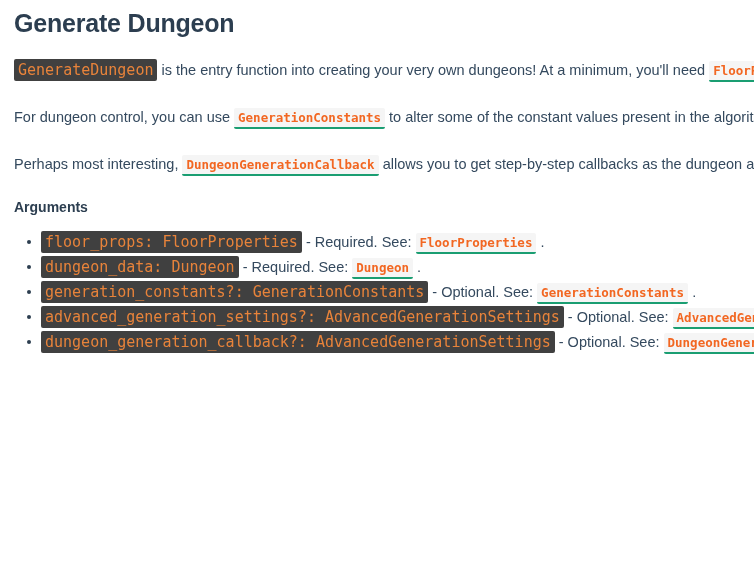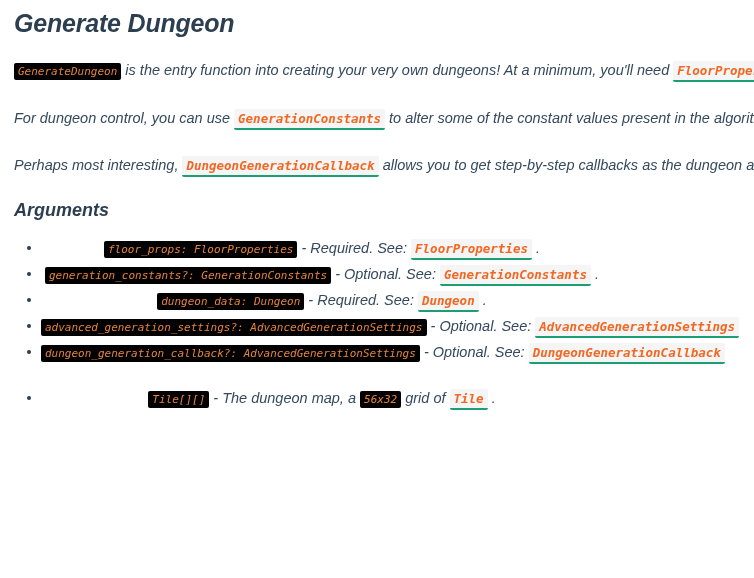--- a/index.html
+++ b/index.html
@@ -12,21 +12,20 @@
     height: 578px;
     overflow: hidden;
     font-family: "Liberation Sans", sans-serif;
     color: #34495e;
     -webkit-font-smoothing: antialiased;
   }
   .page {
     padding: 0 14px;
     box-sizing: border-box;
     width: 617px;
-    font-style: italic;
   }
 
   h1.page-title {
     font-family: "Liberation Sans", sans-serif;
     font-size: 25px;
     font-weight: bold;
     color: #2c3e50;
     margin: 8px 0 20px 0;
     letter-spacing: -0.2px;
     line-height: 1.2;
@@ -34,58 +33,57 @@
 
   p.para {
     font-size: 14.5px;
     line-height: 25px;
     margin: 0 0 22px 0;
     color: #34495e;
     text-align: left;
   }
 
   h2.section-title {
-    font-size: 18px;
+    font-size: 14px;
     font-weight: bold;
     color: #2c3e50;
     margin: 0 0 14px 0;
     line-height: 1.2;
   }
 
   ul.item-list {
     list-style: none;
     margin: 0 0 20px 0;
     padding: 0;
   }
   ul.item-list > li {
     position: relative;
     padding-left: 27px;
     font-size: 14.5px;
     line-height: 24px;
     color: #34495e;
     margin-bottom: 0px;
     white-space: nowrap;
-    text-align: center;
   }
   ul.item-list > li::before {
     content: "";
     position: absolute;
     left: 13px;
     top: 10px;
     width: 4px;
     height: 4px;
     border-radius: 50%;
     background: #2c3e50;
   }
 
   code.code {
     font-family: "DejaVu Sans Mono", monospace;
-    font-size: 11px;
+    font-size: 15px;
     color: #e8833a;
-    background: #000000;
+    background: #404040;
     padding: 2px 4px;
     border-radius: 2px;
     white-space: pre;
   }
 
   a.ref-link {
     font-family: "DejaVu Sans Mono", monospace;
     font-size: 12.5px;
     font-weight: bold;
     color: #f26722;
@@ -110,26 +108,23 @@
   <div>
     <p class="para"><code class="code">GenerateDungeon</code><span class="sp"> is the entry function into creating your very own dungeons! At a minimum, you'll need </span><a class="ref-link" href="#">FloorProperties</a></p>
     <p class="para"><span class="sp">For dungeon control, you can use </span><a class="ref-link" href="#">GenerationConstants</a><span class="sp"> to alter some of the constant values present in the algorithm, such as the probability of merging two rooms together. You can also use </span></p>
     <p class="para"><span class="sp">Perhaps most interesting, </span><a class="ref-link" href="#">DungeonGenerationCallback</a><span class="sp"> allows you to get step-by-step callbacks as the dungeon algorithm progresses, depending on the </span></p>
   </div>
 
   <section>
     <h2 class="section-title">Arguments</h2>
     <ul class="item-list">
       <li><code class="code">floor_props: FloorProperties</code><span class="sp"> - Required. See: </span><a class="ref-link" href="#">FloorProperties</a><span class="sp"> .</span></li>
+      <li><code class="code">dungeon_data: Dungeon</code><span class="sp"> - Required. See: </span><a class="ref-link" href="#">Dungeon</a><span class="sp"> .</span></li>
       <li><code class="code">generation_constants?: GenerationConstants</code><span class="sp"> - Optional. See: </span><a class="ref-link" href="#">GenerationConstants</a><span class="sp"> .</span></li>
-      <li><code class="code">dungeon_data: Dungeon</code><span class="sp"> - Required. See: </span><a class="ref-link" href="#">Dungeon</a><span class="sp"> .</span></li>
       <li><code class="code">advanced_generation_settings?: AdvancedGenerationSettings</code><span class="sp"> - Optional. See: </span><a class="ref-link" href="#">AdvancedGenerationSettings</a></li>
       <li><code class="code">dungeon_generation_callback?: AdvancedGenerationSettings</code><span class="sp"> - Optional. See: </span><a class="ref-link" href="#">DungeonGenerationCallback</a></li>
     </ul>
   </section>
 
   <section>
-    <ul class="item-list">
-      <li><code class="code">Tile[][]</code><span class="sp"> - The dungeon map, a </span><code class="code">56x32</code><span class="sp"> grid of </span><a class="ref-link" href="#">Tile</a><span class="sp"> .</span></li>
-    </ul>
   </section>
 
 </div>
 
 </body></html>

